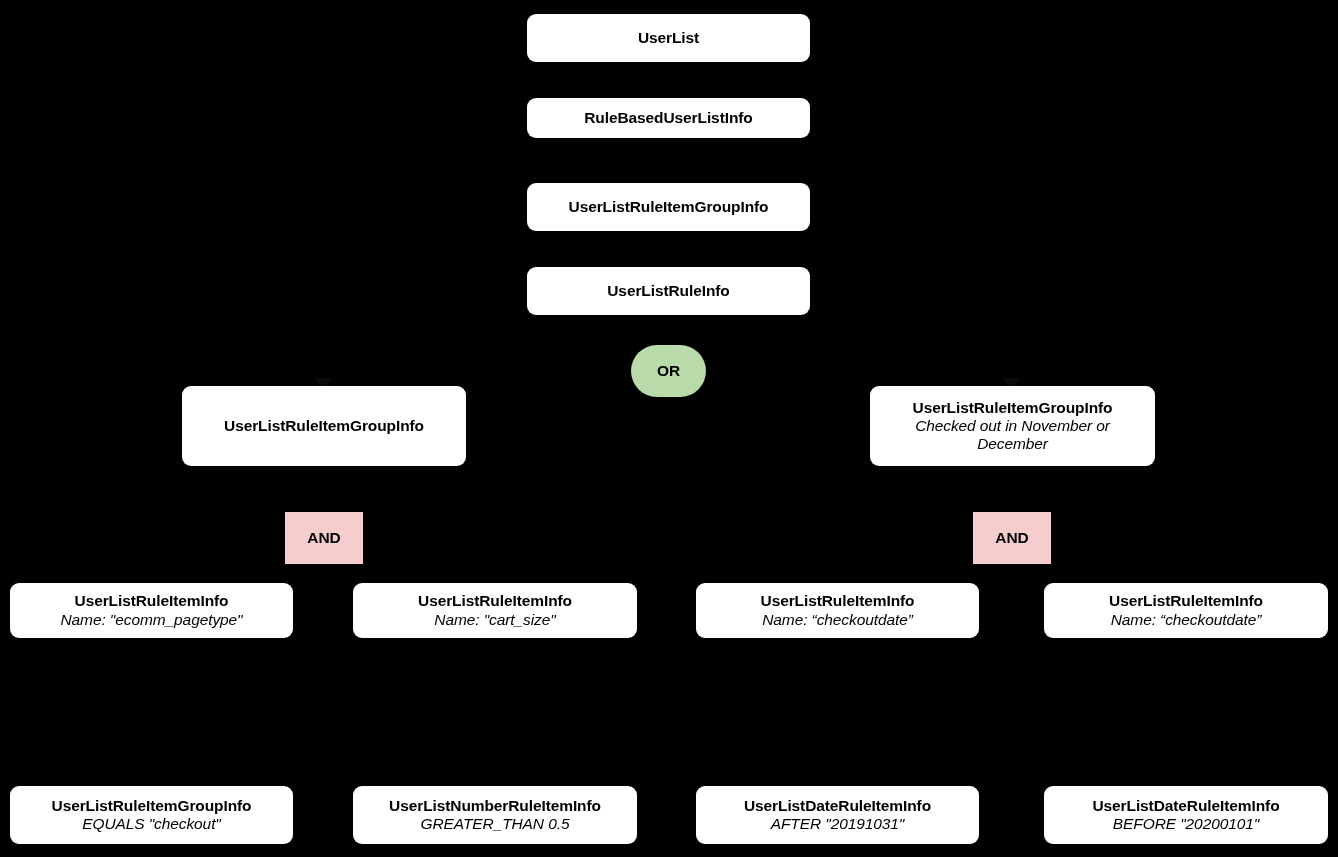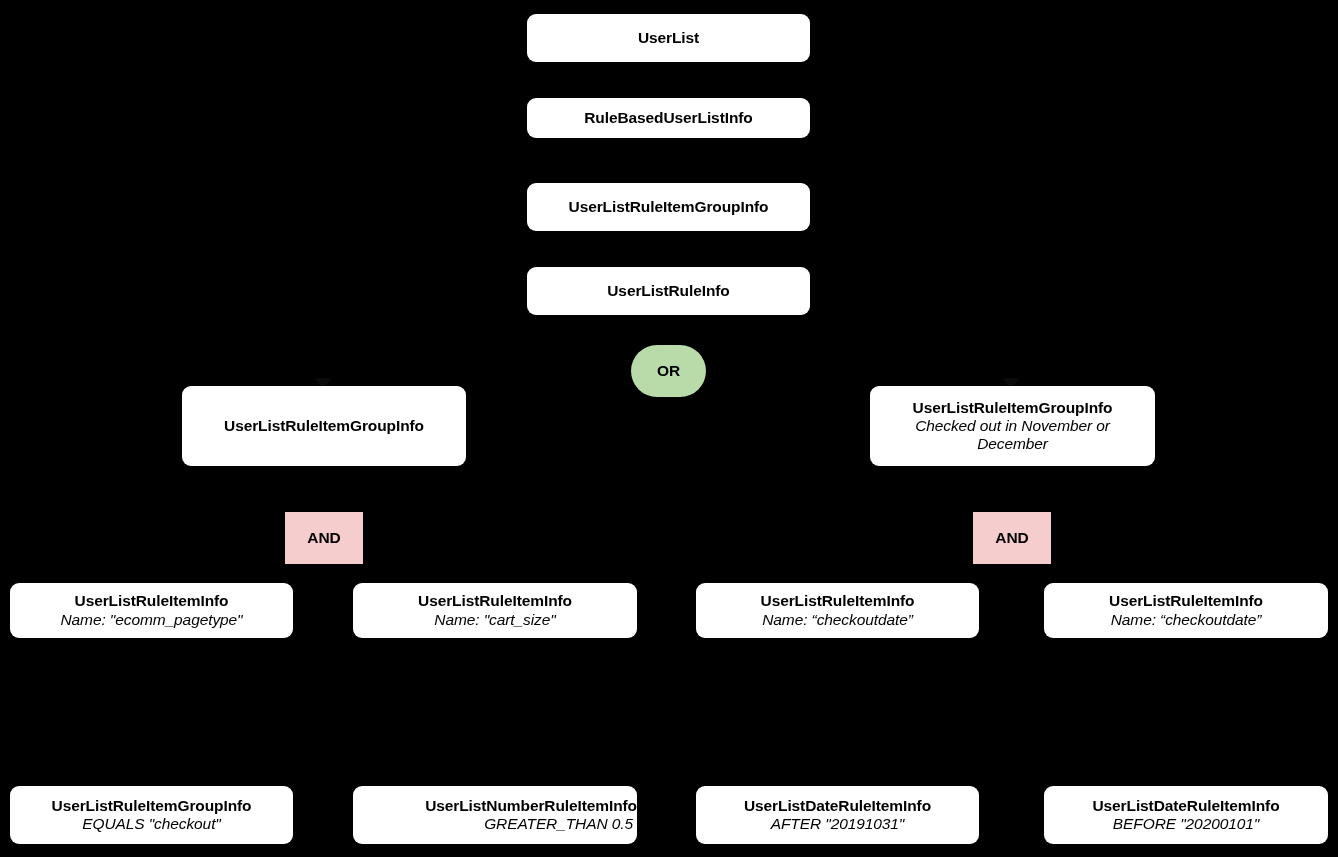--- a/index.html
+++ b/index.html
@@ -172,21 +172,21 @@
   <div class="node rounded" style="left:1044px; top:583px; width:284px; height:55px;">
     <div class="title">UserListRuleItemInfo</div>
     <div class="subtitle nowrap">Name: “checkoutdate”</div>
   </div>
 
   <div class="node rounded" style="left:10px; top:786px; width:283px; height:58px;">
     <div class="title">UserListRuleItemGroupInfo</div>
     <div class="subtitle nowrap">EQUALS "checkout"</div>
   </div>
 
-  <div class="node rounded" style="left:353px; top:786px; width:284px; height:58px;align-items:flex-end;">
+  <div class="node rounded" style="left:353px; top:786px; width:284px; height:58px;">
     <div class="title">UserListNumberRuleItemInfo</div>
     <div class="subtitle nowrap">GREATER_THAN 0.5</div>
   </div>
 
   <div class="node rounded" style="left:696px; top:786px; width:283px; height:58px;">
     <div class="title">UserListDateRuleItemInfo</div>
     <div class="subtitle nowrap">AFTER "20191031"</div>
   </div>
 
   <div class="node rounded" style="left:1044px; top:786px; width:284px; height:58px;">

